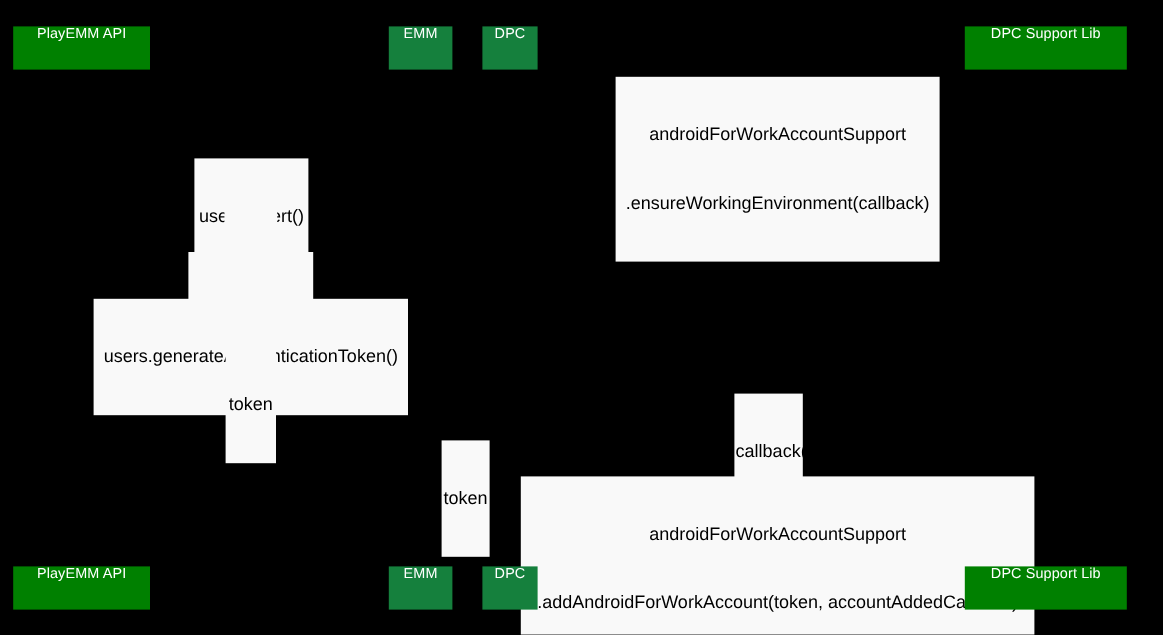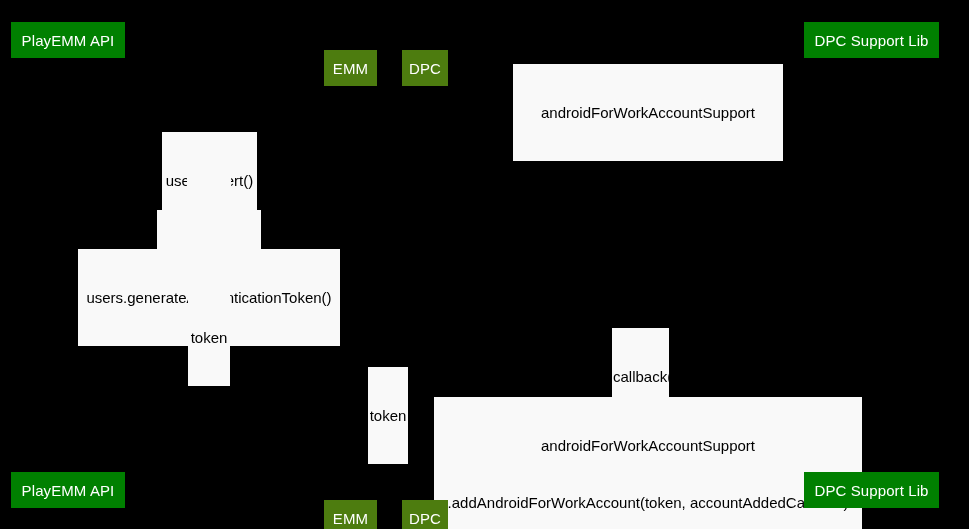--- a/index.html
+++ b/index.html
@@ -12,30 +12,29 @@
     width: 969px;
     height: 529px;
     background: #000000;
     overflow: hidden;
     font-family: "Liberation Sans", sans-serif;
   }
   .participant {
     position: absolute;
     box-sizing: border-box;
     display: flex;
-    align-items: center;
     justify-content: center;
     color: #ffffff;
-    font-size: 15px;
+    font-size: 12px;
     line-height: 1;
     white-space: nowrap;
     letter-spacing: 0.1px;
   }
   .participant.green { background: #008000; }
-  .participant.blue  { background: #4d7c0f; margin-top: 28px; }
+  .participant.blue  { background: #15803d; }
 
   .msg {
     position: absolute;
     box-sizing: border-box;
     background: #f9f9f9;
     color: #000000;
     font-size: 15px;
     line-height: 19px;
     text-align: center;
     white-space: pre;
@@ -70,20 +69,21 @@
   </div>
   <div class="participant blue" style="left:402px; top:22px; width:46px; height:36px;">
     <span>DPC</span>
   </div>
   <div class="participant green" style="left:804px; top:22px; width:135px; height:36px;">
     <span>DPC Support Lib</span>
   </div>
 
   <div class="msg two-line" style="left:513px; top:64px; width:270px;">
     <span class="msg-line">androidForWorkAccountSupport</span>
+    <span class="msg-line">.ensureWorkingEnvironment(callback)</span>
   </div>
 
   <div class="msg" style="left:162px; top:132px; width:95px;">
     <span class="msg-line">users.insert()</span>
   </div>
 
   <div class="msg" style="left:187px; top:171px; width:44px;">
     <span class="msg-line">userID</span>
   </div>
 

